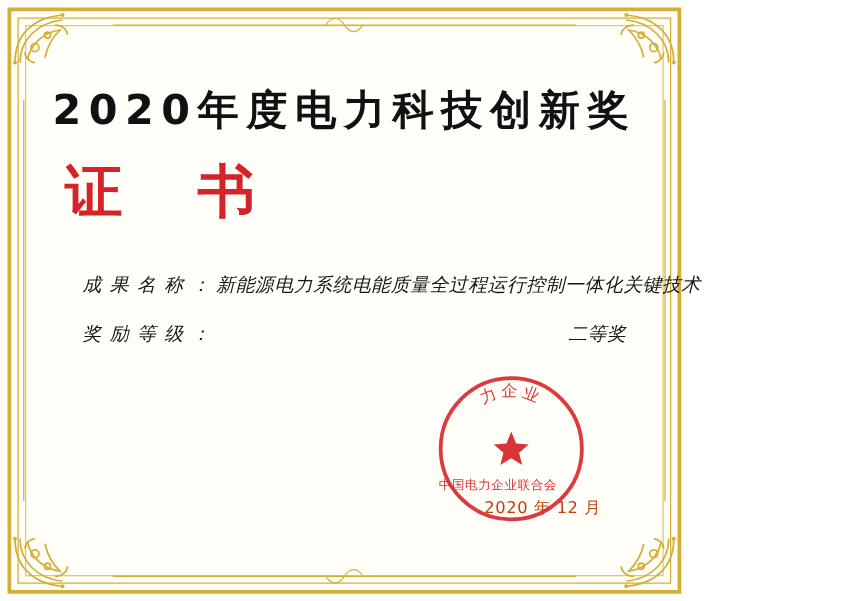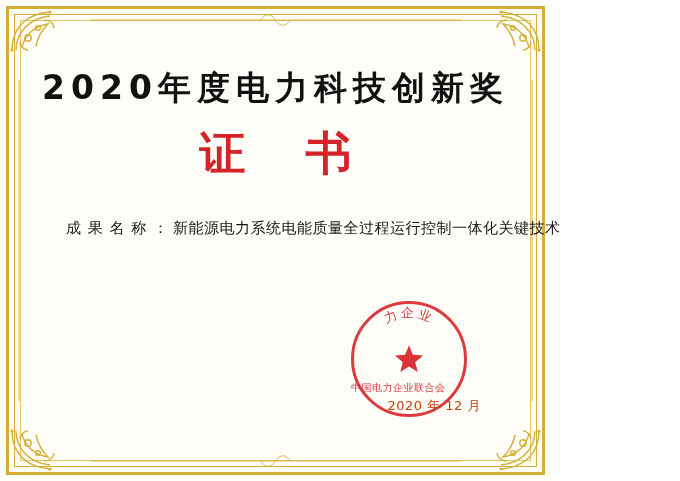--- a/index.html
+++ b/index.html
@@ -98,35 +98,35 @@
     margin-top: 38px;
     font-family: "DejaVu Sans", sans-serif;
     font-size: 33px;
     font-weight: bold;
     letter-spacing: 6px;
     color: #111111;
     white-space: nowrap;
   }
 
   .subtitle {
-    text-align: center;
     margin-top: 12px;
     font-family: "DejaVu Serif", serif;
     font-size: 46px;
     font-weight: bold;
     letter-spacing: 22px;
     color: #d4242a;
     text-indent: 22px;
     white-space: nowrap;
   }
 
   .fields {
     margin-top: 34px;
     padding-left: 36px;
     padding-right: 20px;
+    font-style: italic;
   }
   .field-row {
     display: flex;
     align-items: baseline;
     margin-bottom: 20px;
     font-size: 15px;
     color: #161616;
     white-space: nowrap;
   }
   .field-label {
@@ -321,20 +321,24 @@
 
     <div class="subtitle">证 书</div>
 
     <div class="fields">
 
       <div class="field-row">
         <span class="field-label">成 果 名 称 ：</span>
         <span class="field-value">新能源电力系统电能质量全过程运行控制一体化关键技术</span>
       </div>
 
+      <div class="field-row">
+        <span class="field-label">奖 励 等 级 ：</span>
+        <span class="field-value">二等奖</span>
+      </div>
 
 
     </div>
 
 
     <div class="seal">
       <div class="seal-ring"></div>
       <svg class="seal-top-text" viewBox="0 0 116 116">
         <defs>
           <path id="sealArc" d="M 16 58 A 42 42 0 0 1 100 58"></path>

